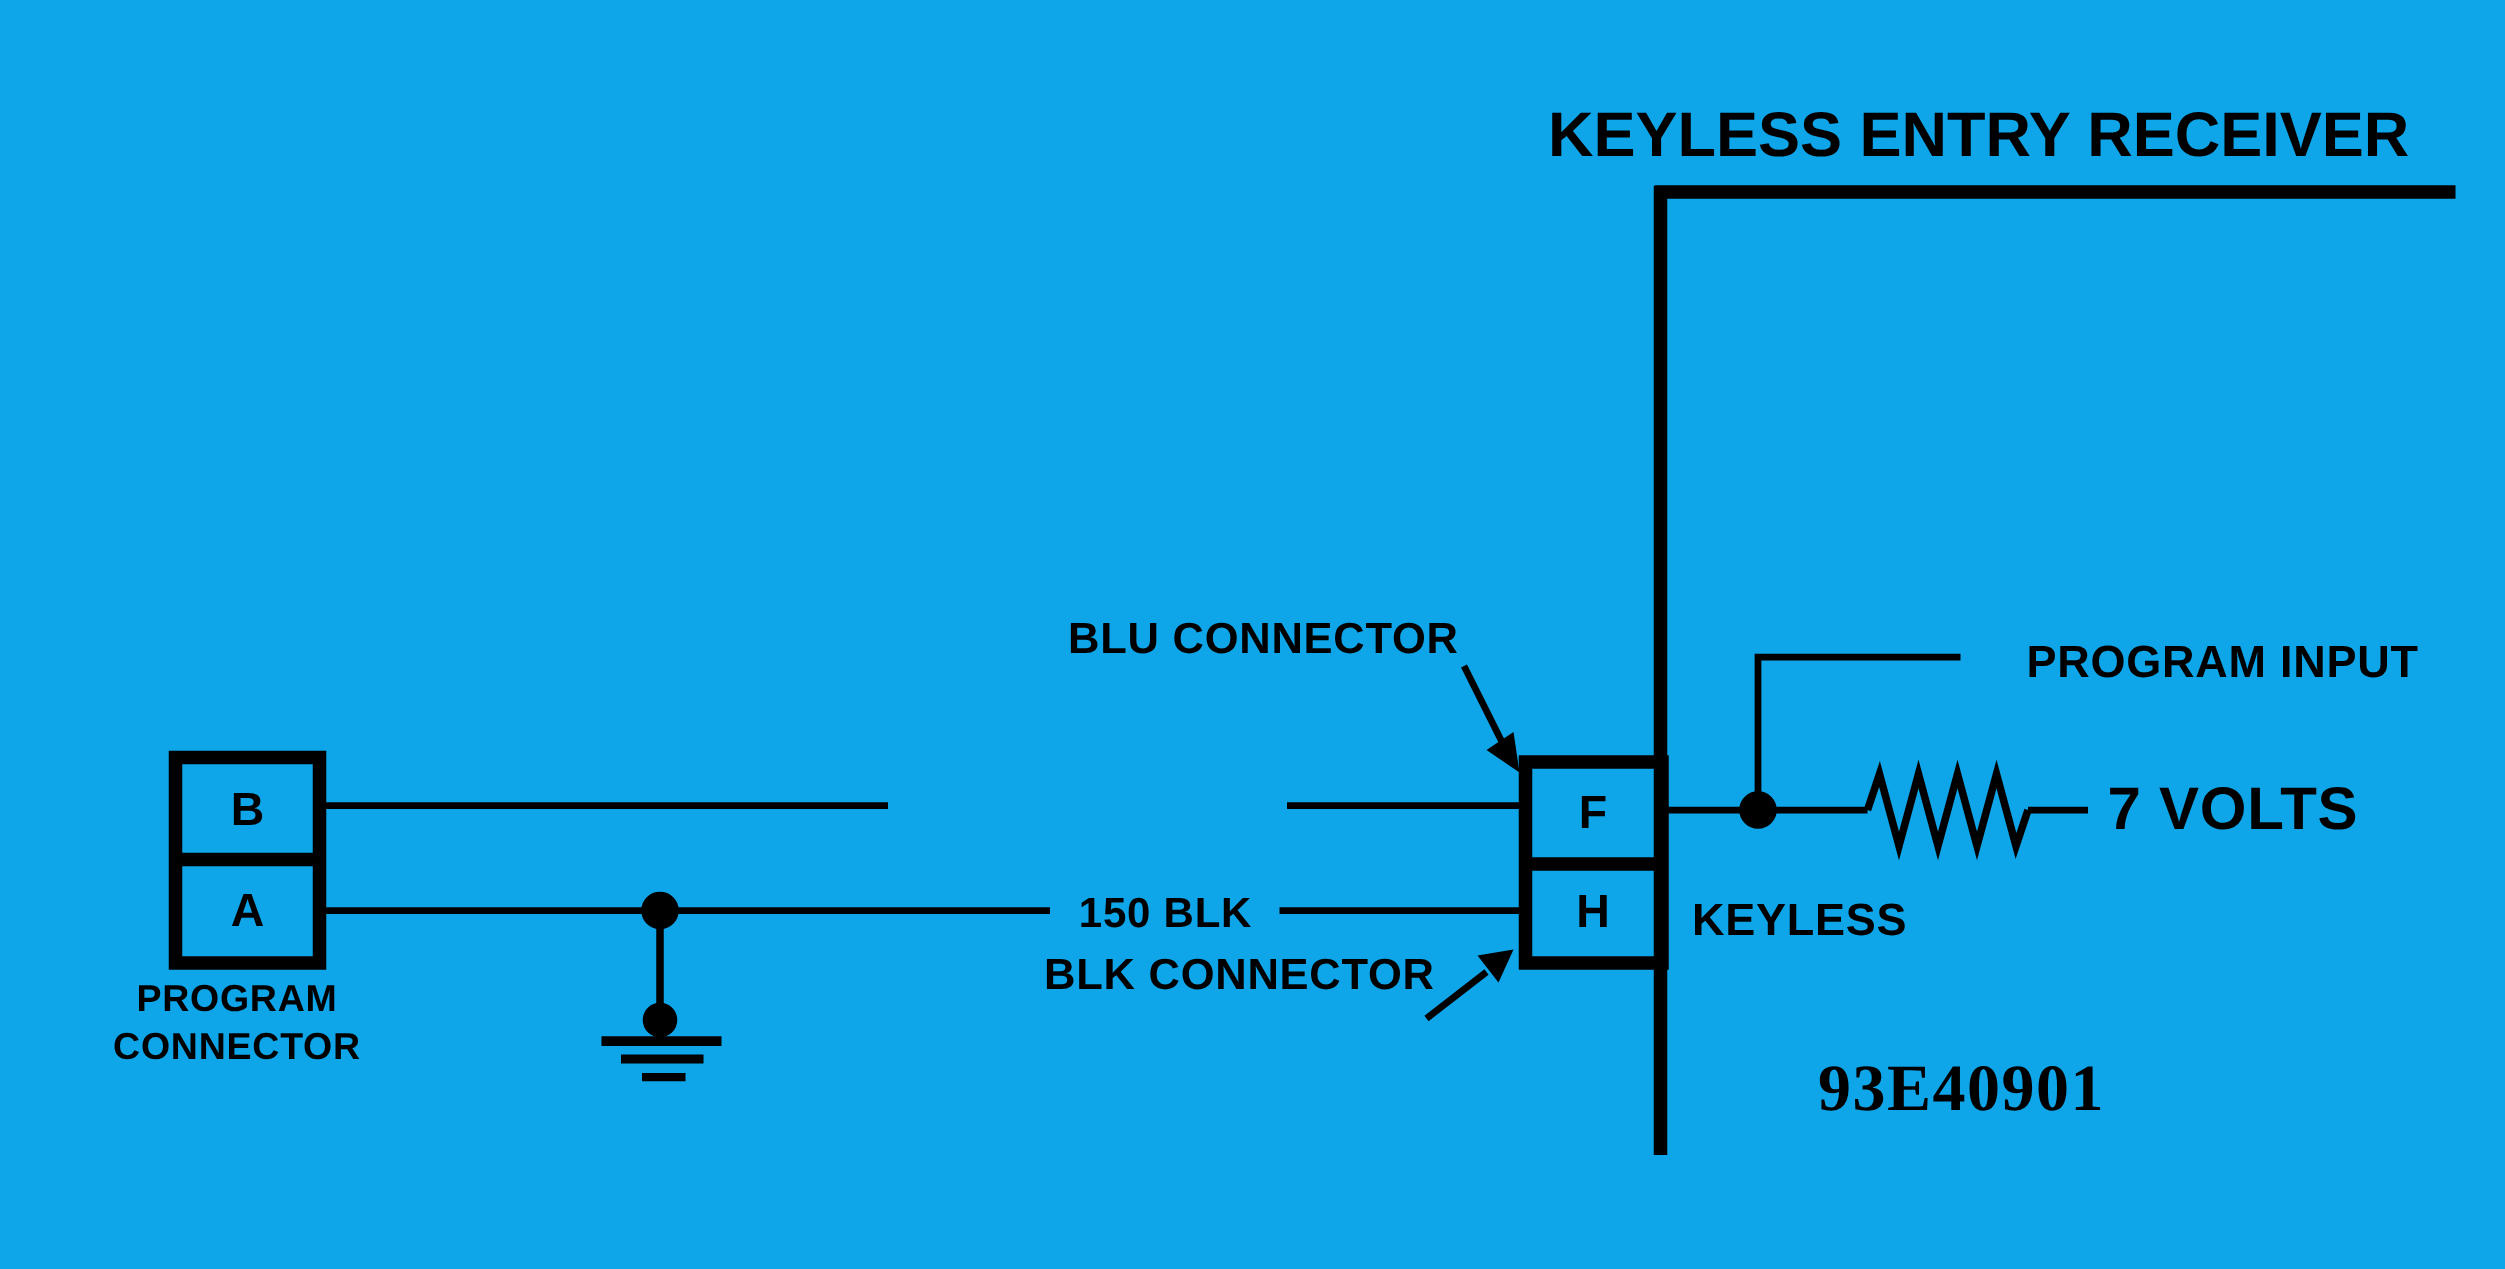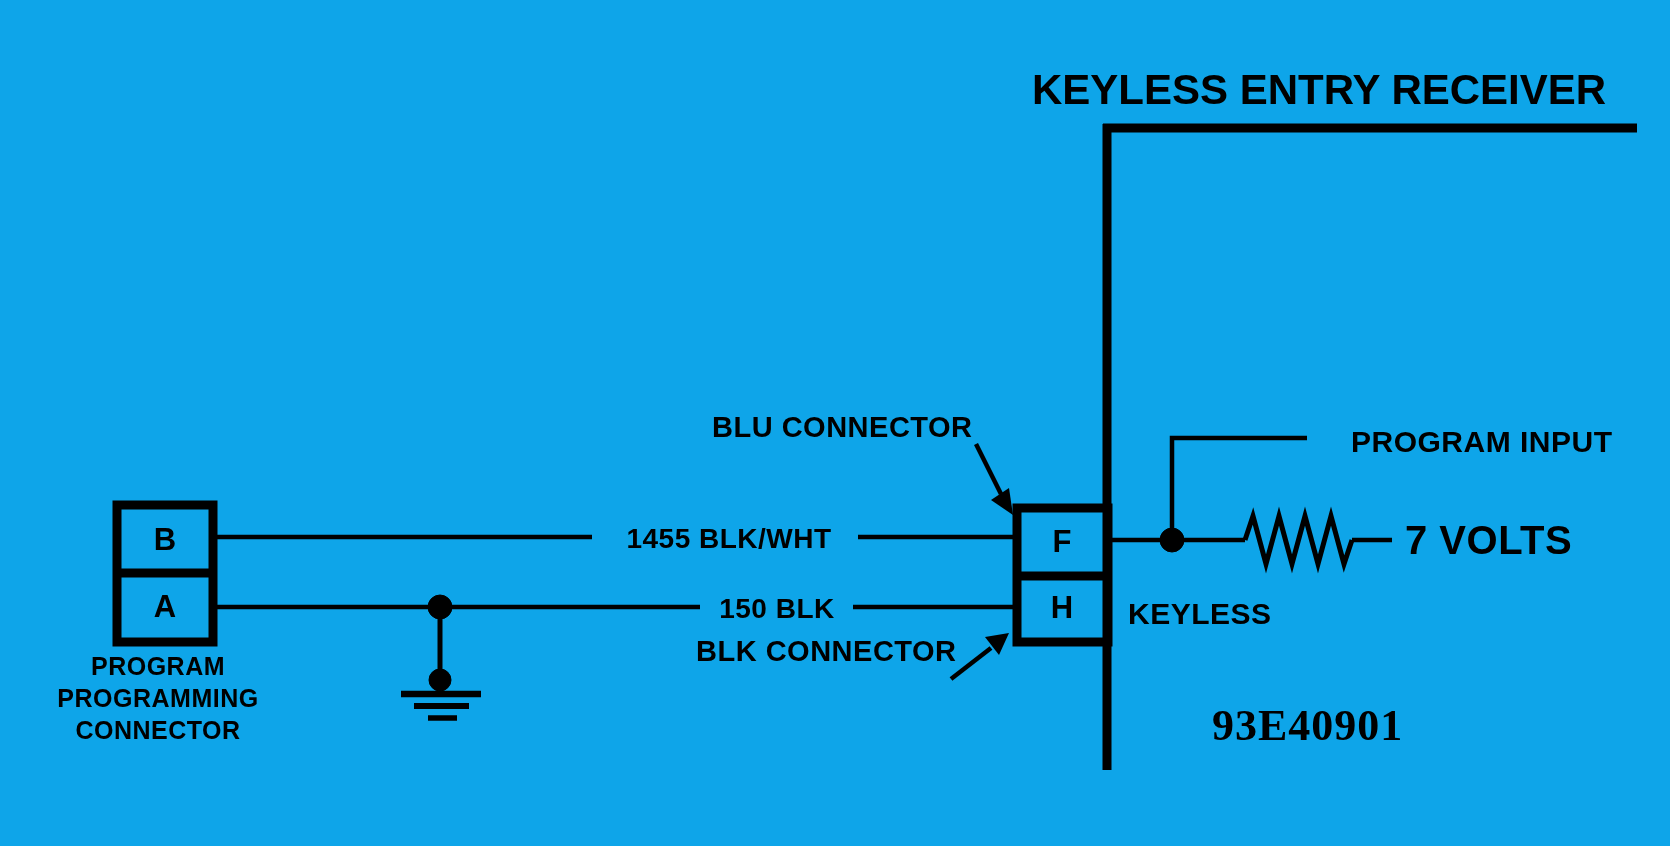--- a/index.html
+++ b/index.html
@@ -99,25 +99,23 @@
     </g>
   </svg>
 
   <div class="lbl title">KEYLESS ENTRY RECEIVER</div>
 
   <div class="lbl terminal center" style="left:165px;top:540px;">B</div>
   <div class="lbl terminal center" style="left:165px;top:607px;">A</div>
 
   <div class="lbl pc-label">
     <div>PROGRAM</div>
-    <div>PROGRAMMING</div>
     <div>CONNECTOR</div>
   </div>
 
-  <div class="lbl wire-lbl center" style="left:729px;top:539px;">1455 BLK/WHT</div>
   <div class="lbl wire-lbl center" style="left:777px;top:609px;">150 BLK</div>
 
   <div class="lbl callout vcenter" style="left:712px;top:427px;">BLU CONNECTOR</div>
   <div class="lbl callout vcenter" style="left:677px;top:651px;margin-left:19px;">BLK CONNECTOR</div>
 
   <div class="lbl terminal center" style="left:1062px;top:542px;">F</div>
   <div class="lbl terminal center" style="left:1062px;top:608px;">H</div>
 
   <div class="lbl anno prog-label vcenter">PROGRAM INPUT</div>
   <div class="lbl anno ground-label vcenter">KEYLESS</div>

